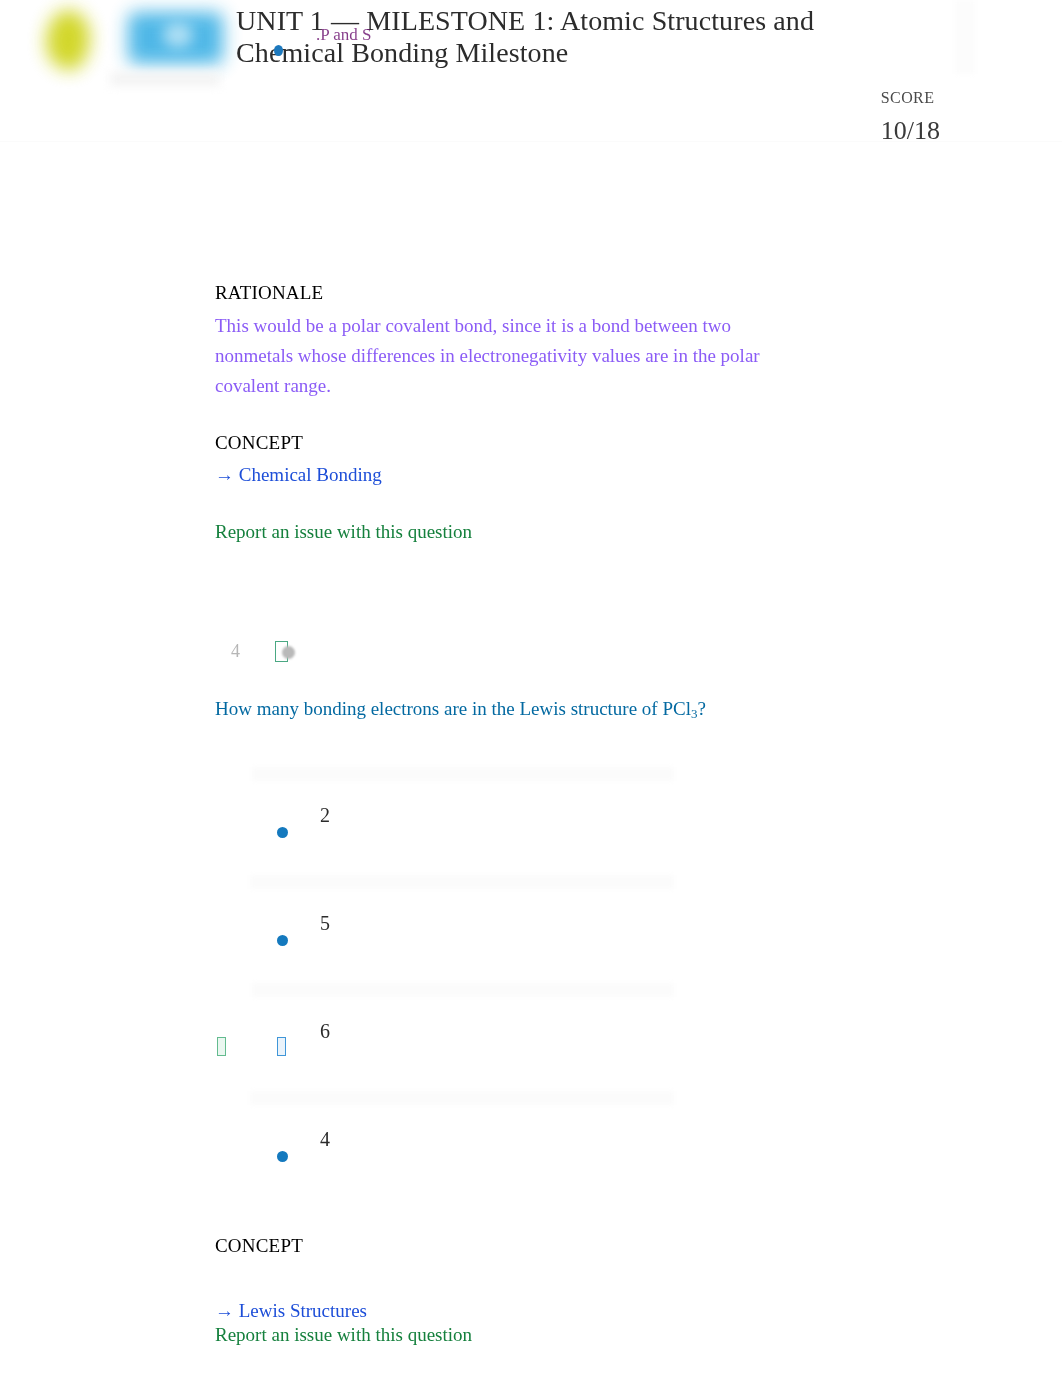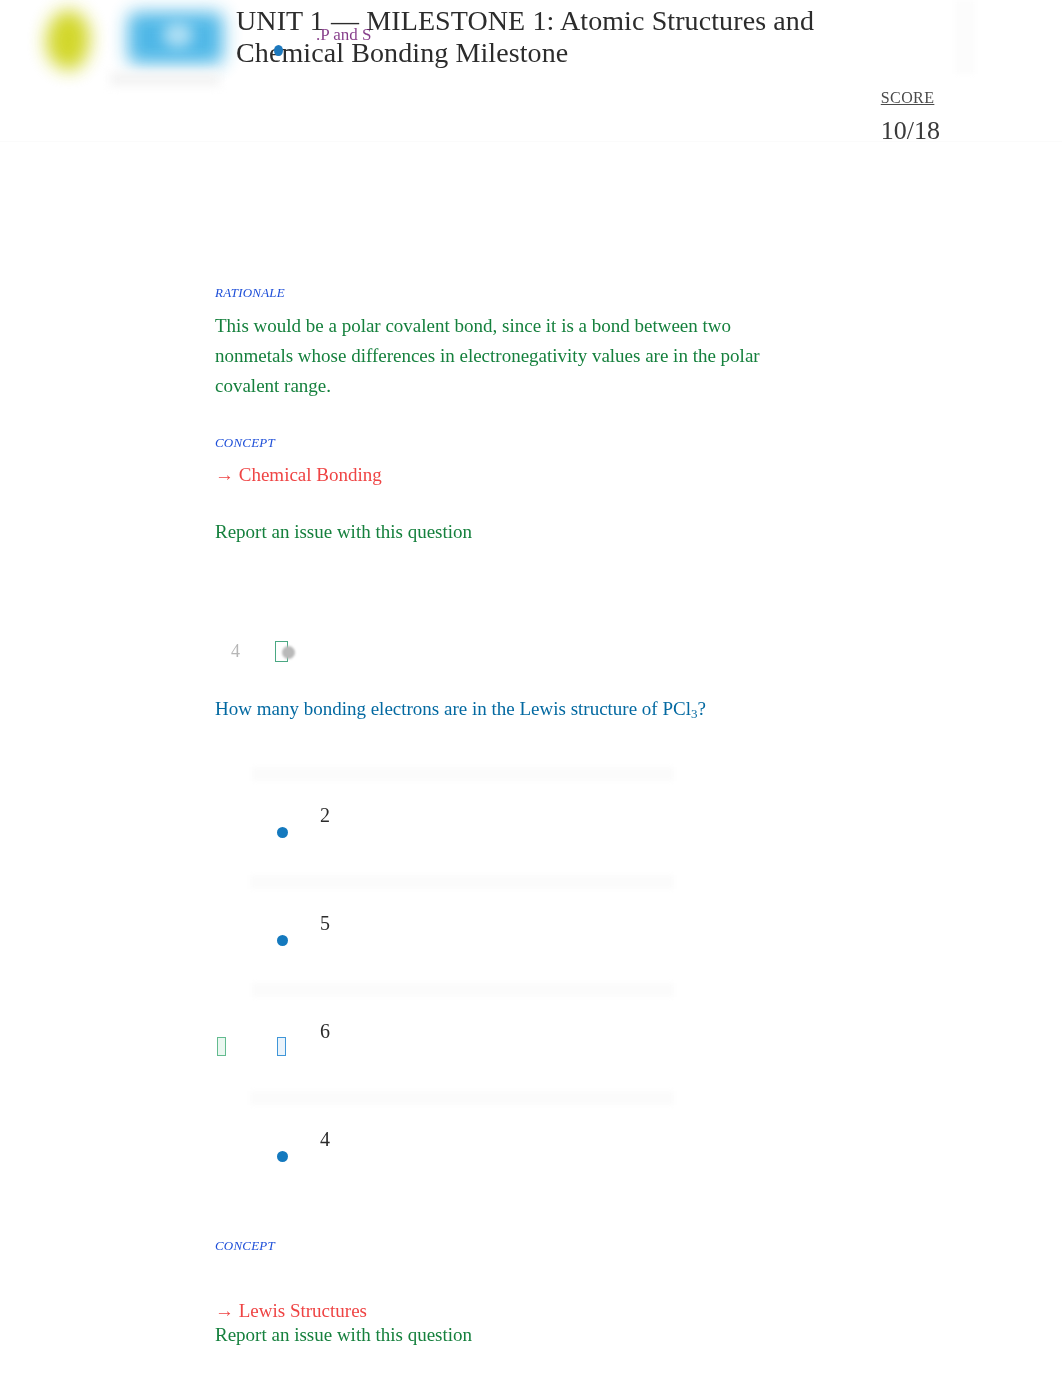--- a/index.html
+++ b/index.html
@@ -119,63 +119,61 @@
     position: absolute;
     right: 122px;
     top: 88px;
     text-align: left;
   }
   .score-label {
     font-size: 16px;
     line-height: 19px;
     color: #4a4a4a;
     letter-spacing: .4px;
-    text-decoration: underline;
   }
   .score-value {
     font-size: 26px;
     line-height: 30px;
     color: #3a3a3a;
     margin-top: 9px;
   }
 
   
   .content {
     position: relative;
     padding: 0;
   }
   .col {
     position: absolute;
     left: 215px;
     width: 700px;
   }
 
   .section-label {
-    font-size: 13px;
+    font-size: 19px;
     line-height: 23px;
-    color: #1d4ed8;
+    color: #000000;
     letter-spacing: .2px;
-    font-style: italic;
   }
   .para {
     font-size: 19px;
     line-height: 30px;
-    color: #15803d;
+    color: #8b5cf6;
     width: 570px;
   }
   .link {
     font-size: 19px;
     line-height: 26px;
     color: #15803d;
     text-decoration: none;
     cursor: pointer;
     display: inline-block;
   }
   .link.concept-link {
-    color: #ef4444;
+    color: #1d4ed8;
   }
 
   
   .qmarker {
     position: absolute;
     display: flex;
     align-items: center;
   }
   .qmarker-num {
     font-size: 18px;

